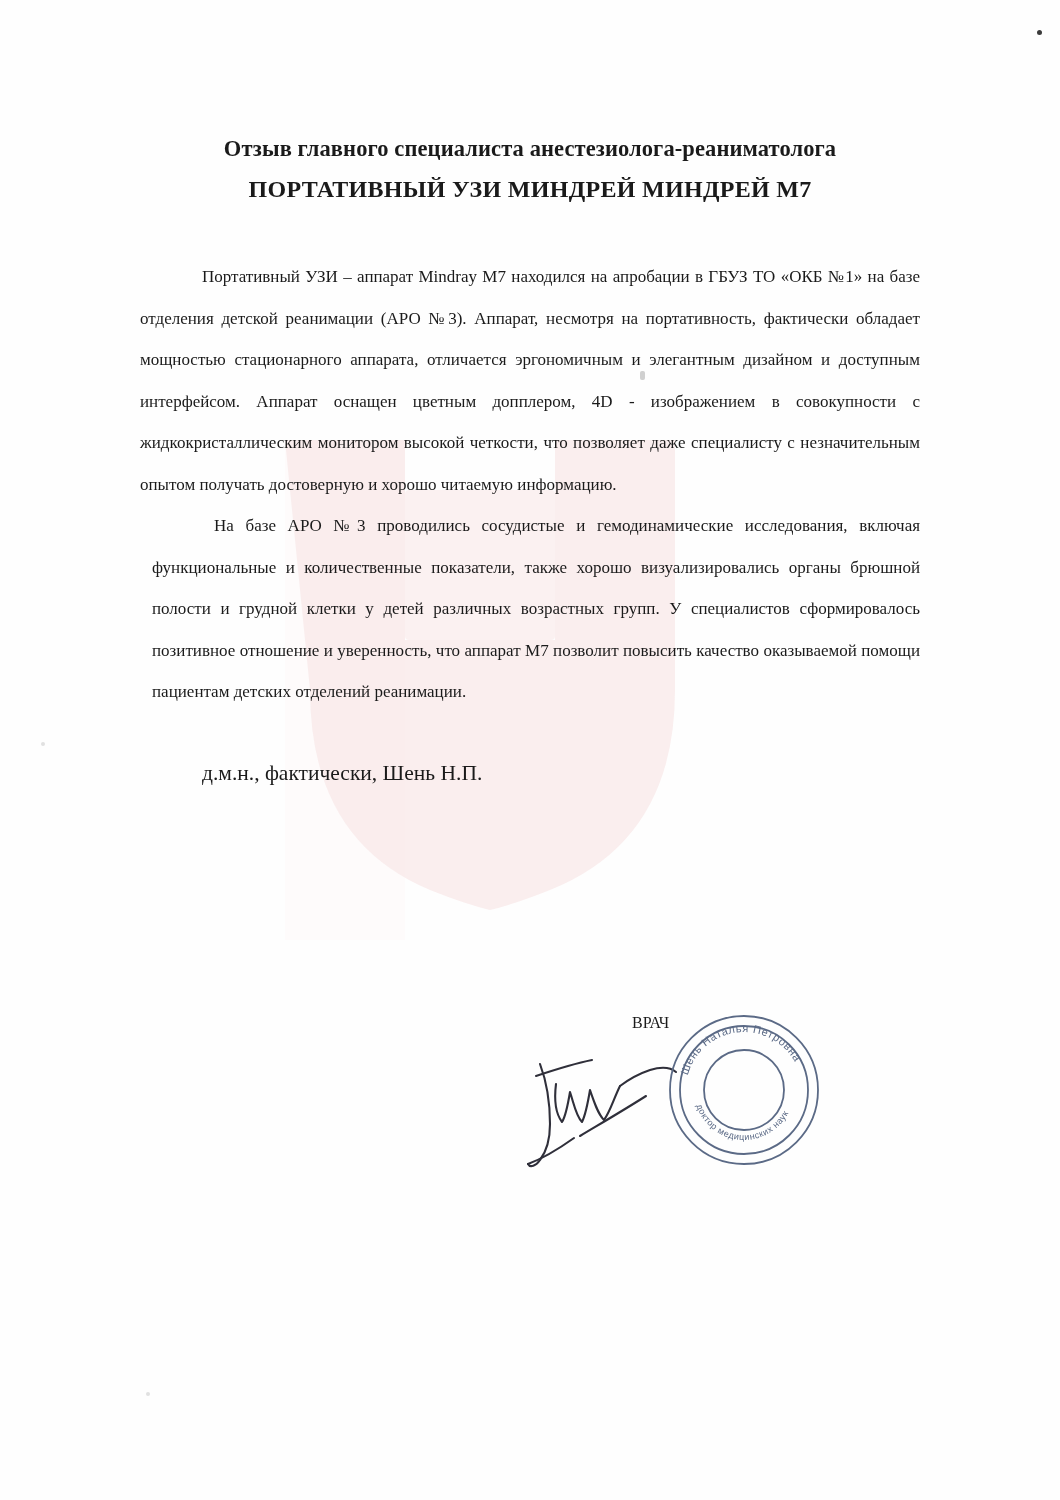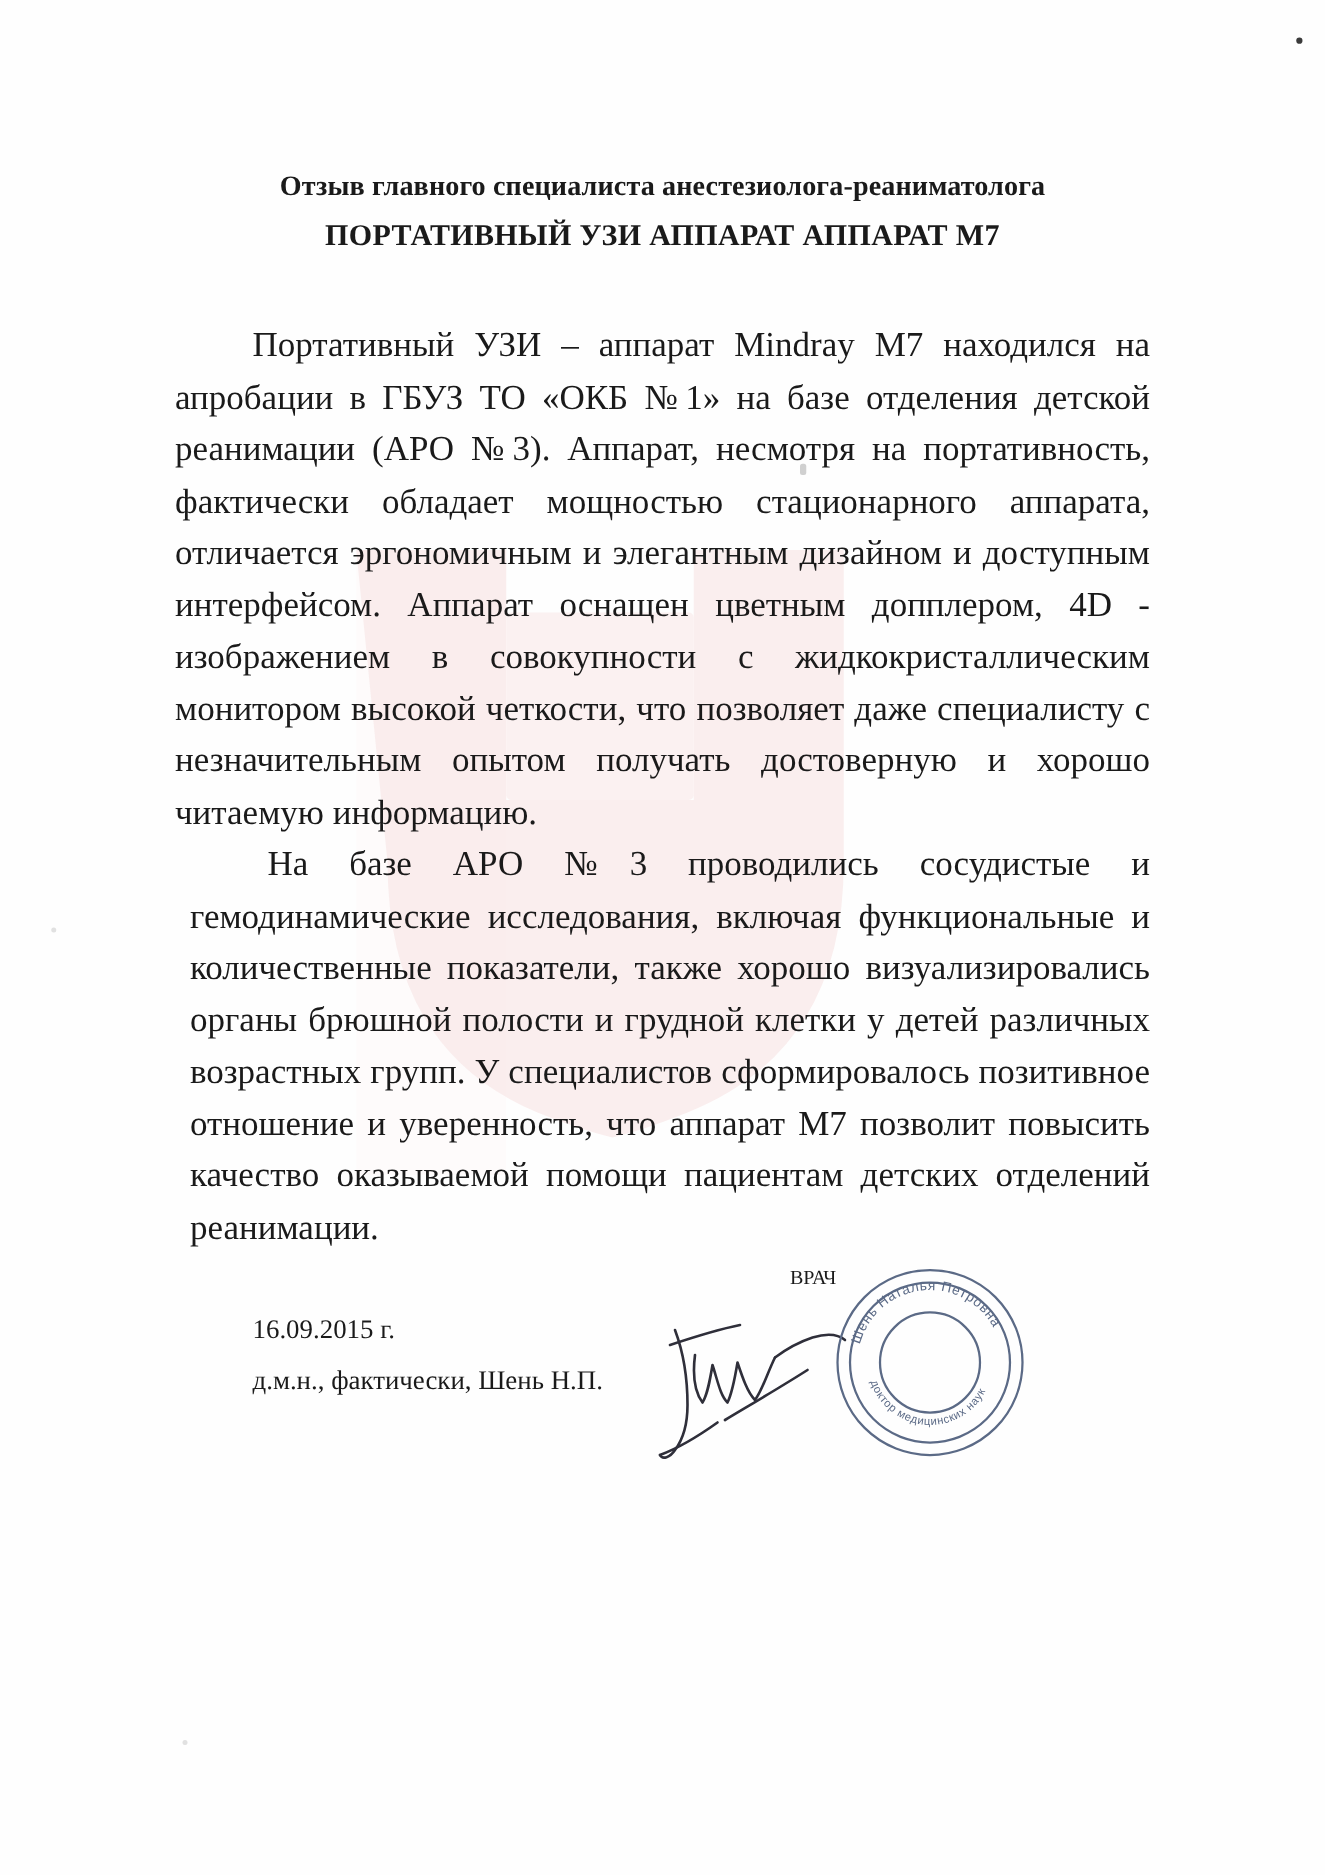--- a/index.html
+++ b/index.html
@@ -64,21 +64,21 @@
     letter-spacing: .3px;
   }
 
   .body-block {
     margin: 46px 140px 0 140px;
   }
   p.para {
     margin: 0 0 0 0;
     text-align: justify;
     text-justify: inter-word;
-    font-size: 28px;
+    font-size: 17px;
     line-height: 41.5px;
     text-indent: 62px;
   }
   p.para + p.para {
     margin-top: 0;
     margin-left: 12px;
   }
 
   .sign-block {
     margin: 40px 0 0 62px;
@@ -138,29 +138,28 @@
     </g>
     <g fill="#f2cccc" opacity="0.85">
       <rect x="150" y="60" width="150" height="150" rx="4"></rect>
     </g>
   </svg>
 
   <div id="content">
 
     <div class="title-block">
       <div>Отзыв главного специалиста анестезиолога-реаниматолога</div>
-      <div class="title-line3">ПОРТАТИВНЫЙ УЗИ АППАРАТ АППАРАТ М7</div>
+      <div class="title-line3">ПОРТАТИВНЫЙ УЗИ МИНДРЕЙ МИНДРЕЙ М7</div>
     </div>
 
     <div class="body-block">
       <p class="para">Портативный УЗИ – аппарат Mindray M7 находился на апробации в ГБУЗ ТО «ОКБ №1» на базе отделения детской реанимации (АРО №3). Аппарат, несмотря на портативность, фактически обладает мощностью стационарного аппарата, отличается эргономичным и элегантным дизайном и доступным интерфейсом. Аппарат оснащен цветным допплером, 4D - изображением в совокупности с жидкокристаллическим монитором высокой четкости, что позволяет даже специалисту с незначительным опытом получать достоверную и хорошо читаемую информацию.</p>
       <p class="para">На базе АРО №3 проводились сосудистые и гемодинамические исследования, включая функциональные и количественные показатели, также хорошо визуализировались органы брюшной полости и грудной клетки у детей различных возрастных групп. У специалистов сформировалось позитивное отношение и уверенность, что аппарат М7 позволит повысить качество оказываемой помощи пациентам детских отделений реанимации.</p>
 
       <div class="sign-block">
-        <div class="sign-date">16.09.2015 г.</div>
         <div class="sign-name">д.м.н., фактически, Шень Н.П.</div>
       </div>
     </div>
 
   </div>
 
   <svg id="signature" viewBox="0 0 190 140" xmlns="http://www.w3.org/2000/svg">
     <g fill="none" stroke="#2f2f3a" stroke-width="2.1" stroke-linecap="round" stroke-linejoin="round">
       <path d="M20 24 C26 40, 30 60, 30 84 C30 100, 26 112, 20 120 C16 126, 10 128, 8 124"></path>
       <path d="M16 36 C34 30, 52 24, 72 20"></path>

